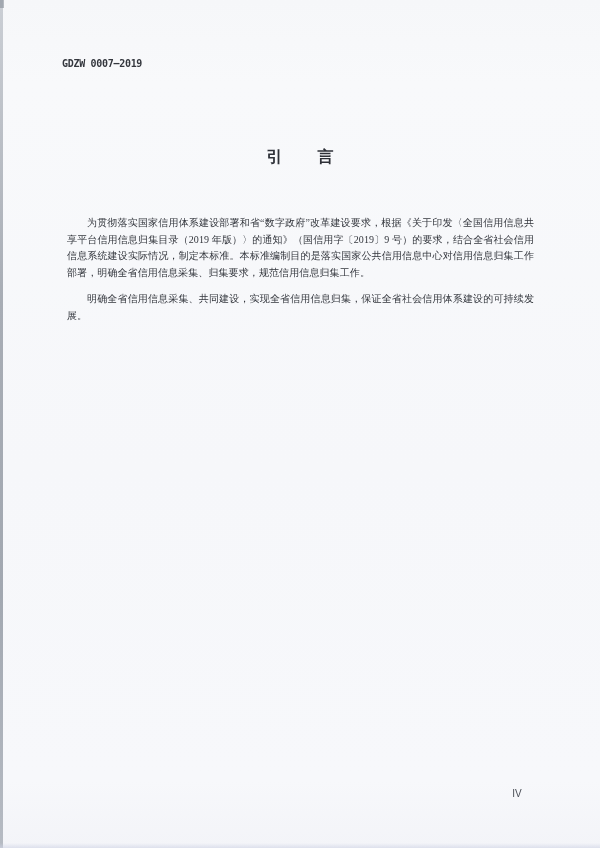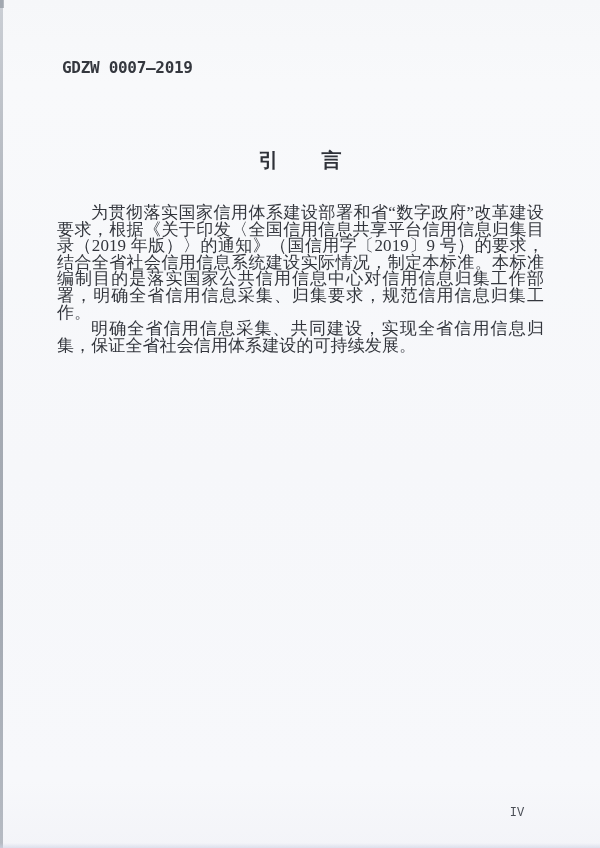--- a/index.html
+++ b/index.html
@@ -34,64 +34,64 @@
     left: 0; top: 0;
     width: 4px; height: 8px;
     background: rgba(130,136,146,0.55);
   }
   .doc-number {
     position: absolute;
     left: 62px;
     top: 58px;
     font-family: "DejaVu Sans Mono", "Liberation Mono", monospace;
     font-weight: bold;
-    font-size: 16px;
+    font-size: 10px;
     letter-spacing: -0.3px;
     color: #34373e;
     white-space: nowrap;
   }
   .title-row {
     position: absolute;
     left: 57px;
     top: 147px;
     width: 487px;
     text-align: center;
   }
   .page-title {
     font-family: "Liberation Sans", "DejaVu Sans", sans-serif;
     font-weight: bold;
-    font-size: 20px;
+    font-size: 16px;
     color: #2e3138;
     letter-spacing: 1px;
     white-space: pre;
   }
   .body-block {
     position: absolute;
     left: 57px;
     top: 205px;
     width: 487px;
   }
   .body-block p {
-    margin: 0;
-    font-size: 17px;
+    margin: 10px;
+    font-size: 10px;
     line-height: 16.6px;
     text-align: justify;
     text-justify: inter-ideograph;
     text-indent: 2em;
     color: #33363d;
     letter-spacing: 0.1px;
   }
   .page-number {
     position: absolute;
     left: 505px;
-    top: 806px;
+    top: 788px;
     width: 24px;
     text-align: center;
-    font-family: Liberation Mono, monospace;
-    font-size: 12px;
+    font-family: Liberation Sans, sans-serif;
+    font-size: 10px;
     color: #4a4e56;
   }
 </style>
 </head>
 <body>
 
 <div class="scan-edge-left"></div>
 <div class="scan-corner-mark"></div>
 <div class="scan-edge-bottom"></div>
 

